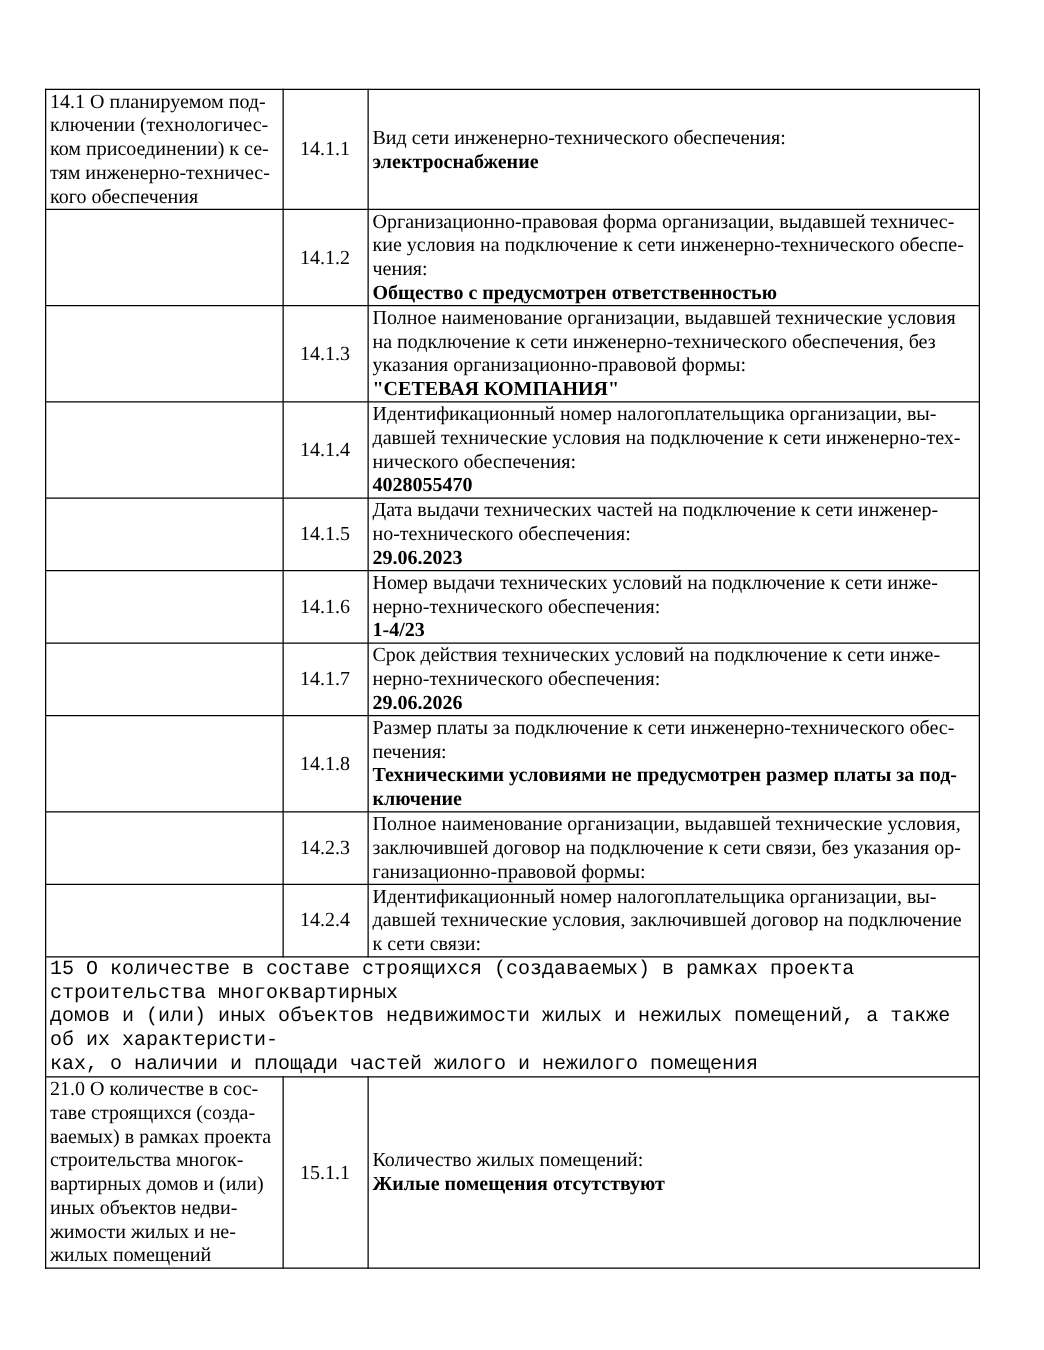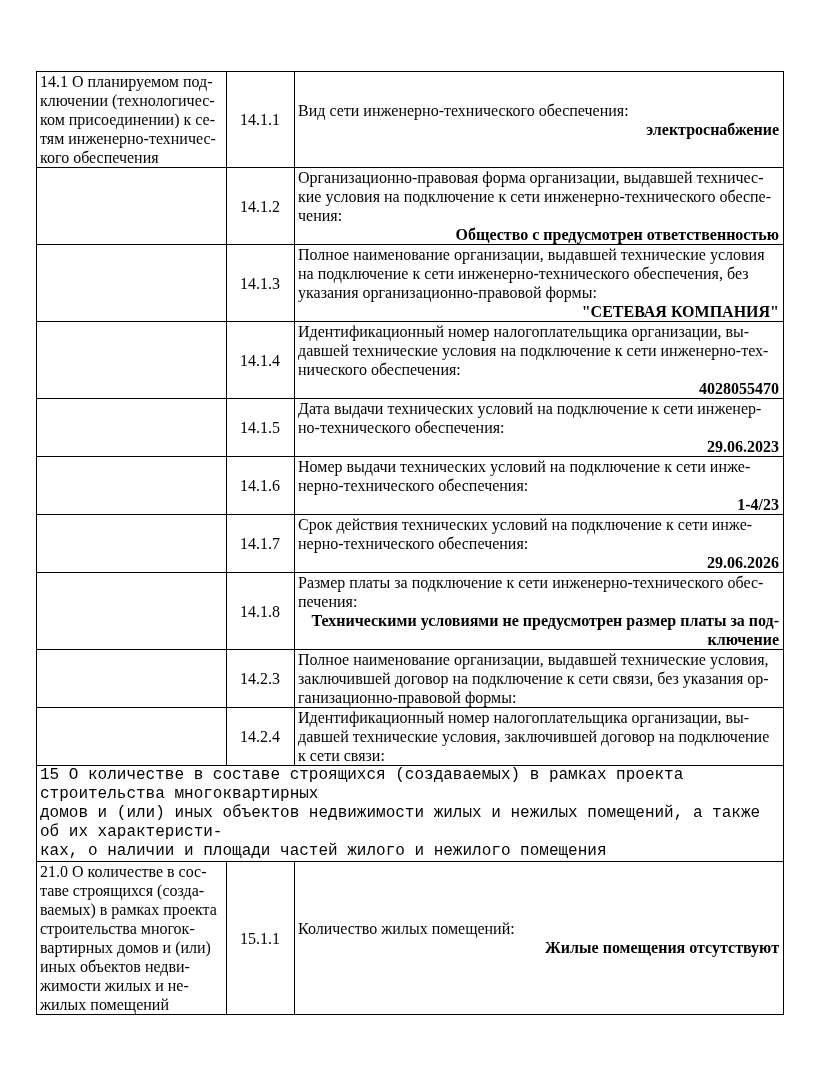--- a/index.html
+++ b/index.html
@@ -29,21 +29,21 @@
   table.decl td {
     border: 1.5px solid #000000;
     vertical-align: middle;
     padding: 0 4px 0 3px;
     line-height: 19px;
   }
   td.c-section { width: 190px; vertical-align: middle; }
   td.c-num     { width: 68px; text-align: center; }
   td.c-content { width: 489px; }
   .pre { white-space: pre-line; }
-  .field-value { font-weight: bold; white-space: pre-line; text-align: right; }
+  .field-value { font-weight: bold; white-space: pre-line; }
   .field-label { white-space: pre-line; }
   td.full-row { padding: 1px 4px 1px 3px; font-family: Liberation Mono, monospace; }
 </style>
 </head>
 <body>
 
 <table class="decl">
   <colgroup>
     <col style="width:190px">
     <col style="width:68px">
@@ -94,21 +94,21 @@
 давшей технические условия на подключение к сети инженерно-тех-
 нического обеспечения:</div>
         <div class="field-value">4028055470</div>
       </td>
     </tr>
 
     <tr>
       <td class="c-section pre"></td>
       <td class="c-num">14.1.5</td>
       <td class="c-content">
-        <div class="field-label">Дата выдачи технических условий на подключение к сети инженер-
+        <div class="field-label">Дата выдачи технических частей на подключение к сети инженер-
 но-технического обеспечения:</div>
         <div class="field-value">29.06.2023</div>
       </td>
     </tr>
 
     <tr>
       <td class="c-section pre"></td>
       <td class="c-num">14.1.6</td>
       <td class="c-content">
         <div class="field-label">Номер выдачи технических условий на подключение к сети инже-

